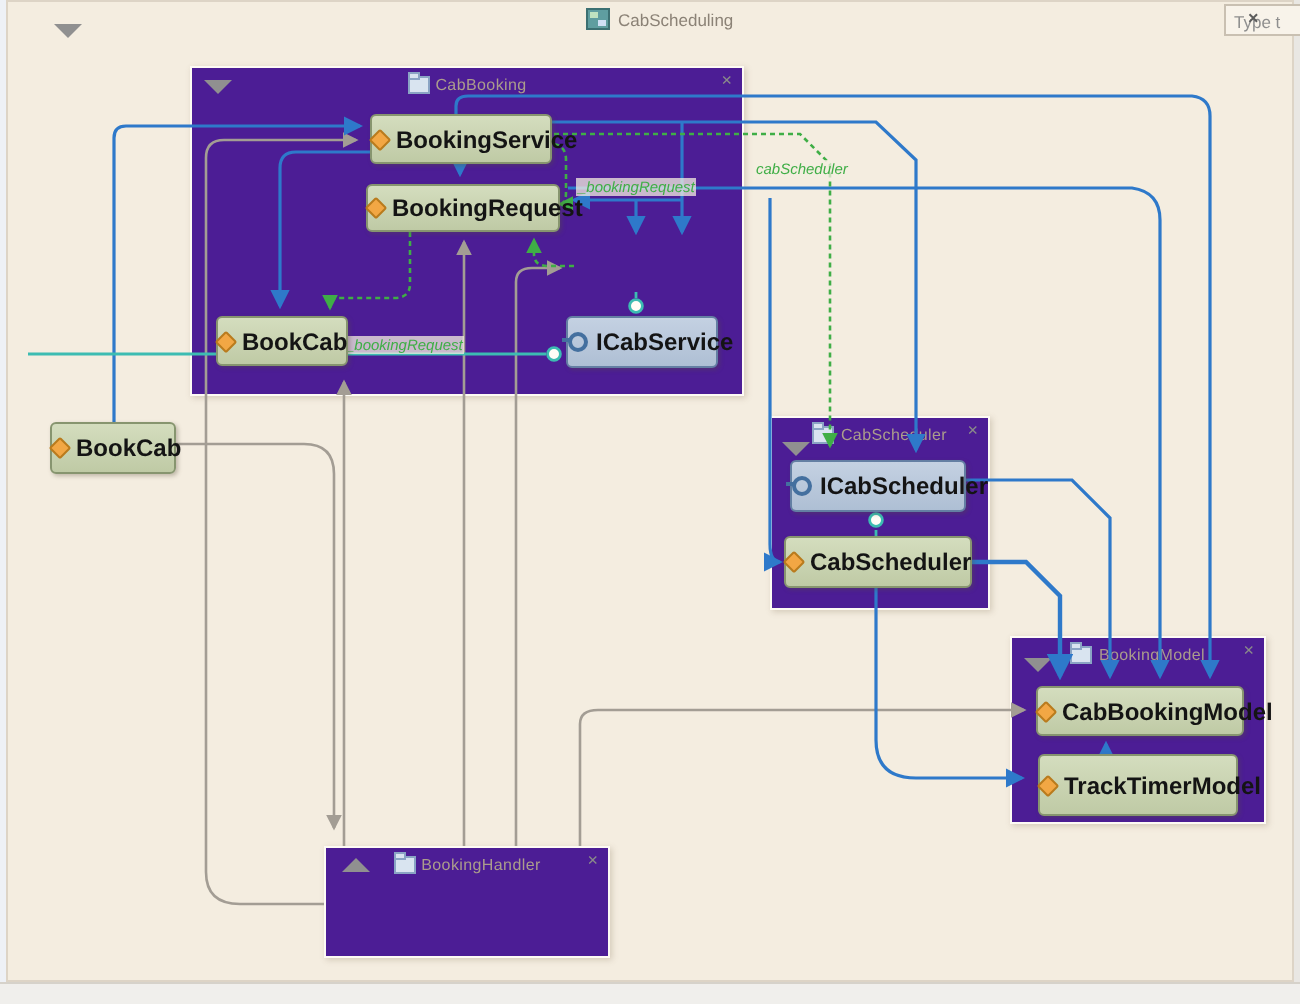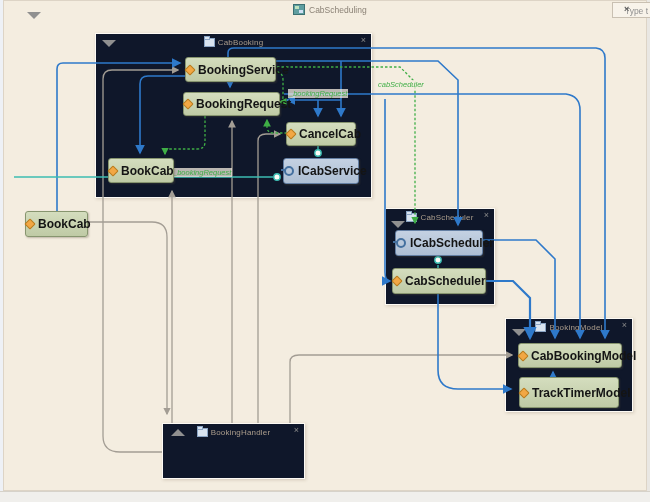--- a/index.html
+++ b/index.html
@@ -5,21 +5,21 @@
   html,body{margin:0;padding:0;width:650px;height:502px;overflow:hidden;
     font-family:"Liberation Sans",sans-serif;background:#e9e7e3;}
   #stage{position:relative;width:650px;height:502px;}
   #canvas{position:absolute;left:3px;top:0;width:644px;height:491px;
     background:#f4ede0;border:1px solid #ddd4c6;box-sizing:border-box;}
   .bottom-strip{position:absolute;left:0;top:491px;width:650px;height:11px;
     background:#f0efec;border-top:1px solid #d6d2ca;}
   .left-strip{position:absolute;left:0;top:0;width:3px;height:502px;background:#eef1f6;}
 
   
-  .group{position:absolute;background:#0f172a;border:1px solid #fdfaf4;
+  .group{position:absolute;background:#4c1d95;border:1px solid #fdfaf4;
     box-shadow:1px 1px 3px rgba(120,100,70,.25);z-index:1;box-sizing:border-box;}
   .group-header{position:relative;height:16px;display:flex;align-items:center;justify-content:center;
     font-size:8px;color:#ab9d8c;}
   .group-label{margin-left:3px;letter-spacing:.2px;}
   .tri{width:0;height:0;position:absolute;cursor:pointer;}
   .tri-down{border-left:7px solid transparent;border-right:7px solid transparent;border-top:7px solid #909090;}
   .tri-up{border-left:7px solid transparent;border-right:7px solid transparent;border-bottom:7px solid #909090;}
   .grp-close{position:absolute;right:5px;top:2px;font-size:9px;color:#8a8a8a;cursor:pointer;line-height:9px;}
   .folder-ico{position:relative;width:9px;height:7px;background:#d9e4f0;border:1px solid #8aa4c4;}
   .folder-ico:before{content:"";position:absolute;left:-1px;top:-3px;width:4px;height:2px;
@@ -35,21 +35,21 @@
     transform:rotate(45deg);flex:0 0 auto;}
   .iface-ico{position:relative;width:6px;height:6px;border:2px solid #44709f;border-radius:50%;flex:0 0 auto;}
   .iface-ico:before{content:"";position:absolute;left:-5px;top:1px;width:4px;height:2px;background:#44709f;}
 
   
   #edges{position:absolute;left:0;top:0;z-index:2;}
   .edge-label{position:absolute;z-index:3;font-size:7.5px;font-style:italic;color:#3fae46;
     background:rgba(244,237,224,.75);padding:0 1px;white-space:nowrap;}
 
   
-  .root-header{position:absolute;left:0;top:0;width:650px;height:20px;z-index:5;text-align:center;}
+  .root-header{position:absolute;left:0;top:0;width:650px;height:20px;z-index:5;}
   .root-title{position:absolute;left:293px;top:4px;display:flex;align-items:center;gap:4px;
     font-size:8.5px;color:#8b8276;}
   .graph-ico{position:relative;width:10px;height:9px;background:#5f9ea0;border:1px solid #3c7072;}
   .graph-ico:before{content:"";position:absolute;left:1px;top:1px;width:4px;height:3px;background:#bfe3c0;}
   .graph-ico:after{content:"";position:absolute;right:1px;bottom:1px;width:4px;height:3px;background:#cfe0f5;}
   .search-box{position:absolute;left:612px;top:2px;width:45px;height:16px;background:#f8f3ea;
     border:1px solid #c9c0b2;font-size:8.5px;color:#8f8f8f;line-height:16px;padding-left:4px;box-sizing:border-box;}
   .search-close{position:absolute;left:624px;top:4px;font-size:9px;font-weight:bold;color:#5c5c5c;cursor:pointer;}
 </style>
 </head>
@@ -167,24 +167,20 @@
   <div class="edge-label" style="left:172px;top:168px">_bookingRequest</div>
 
   <div class="node node-green" style="left:185px;top:57px;width:91px;height:25px">
     <span class="cls-ico"></span>
     <span>BookingService</span>
   </div>
   <div class="node node-green" style="left:183px;top:92px;width:97px;height:24px">
     <span class="cls-ico"></span>
     <span>BookingRequest</span>
   </div>
-  <div class="node node-green" style="left:286px;top:122px;width:70px;height:24px">
-    <span class="cls-ico"></span>
-    <span>CancelCab</span>
-  </div>
   <div class="node node-blue" style="left:283px;top:158px;width:76px;height:26px">
     <span class="iface-ico"></span>
     <span>ICabService</span>
   </div>
   <div class="node node-green" style="left:108px;top:158px;width:66px;height:25px">
     <span class="cls-ico"></span>
     <span>BookCab</span>
   </div>
   <div class="node node-green" style="left:25px;top:211px;width:63px;height:26px">
     <span class="cls-ico"></span>

